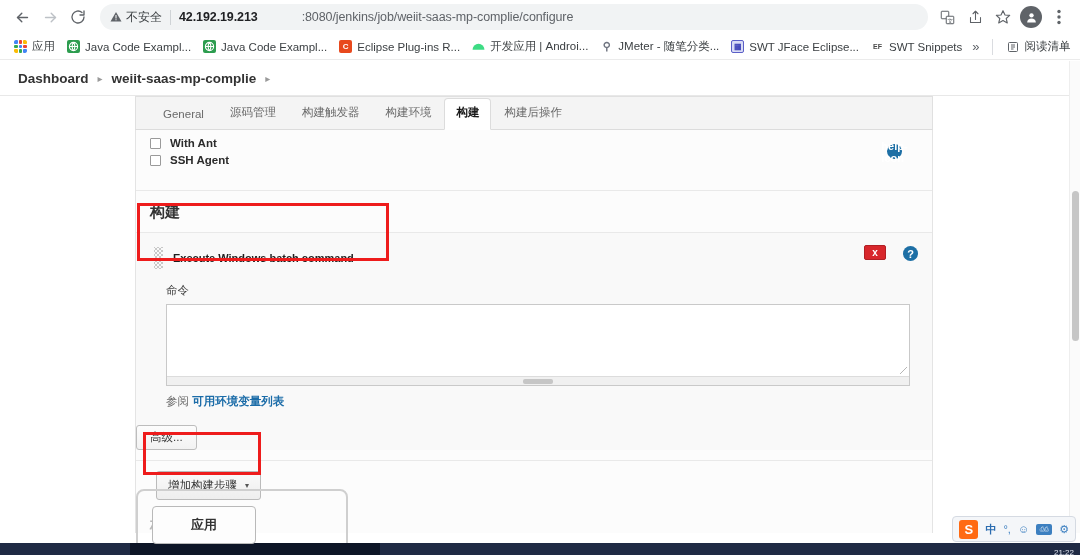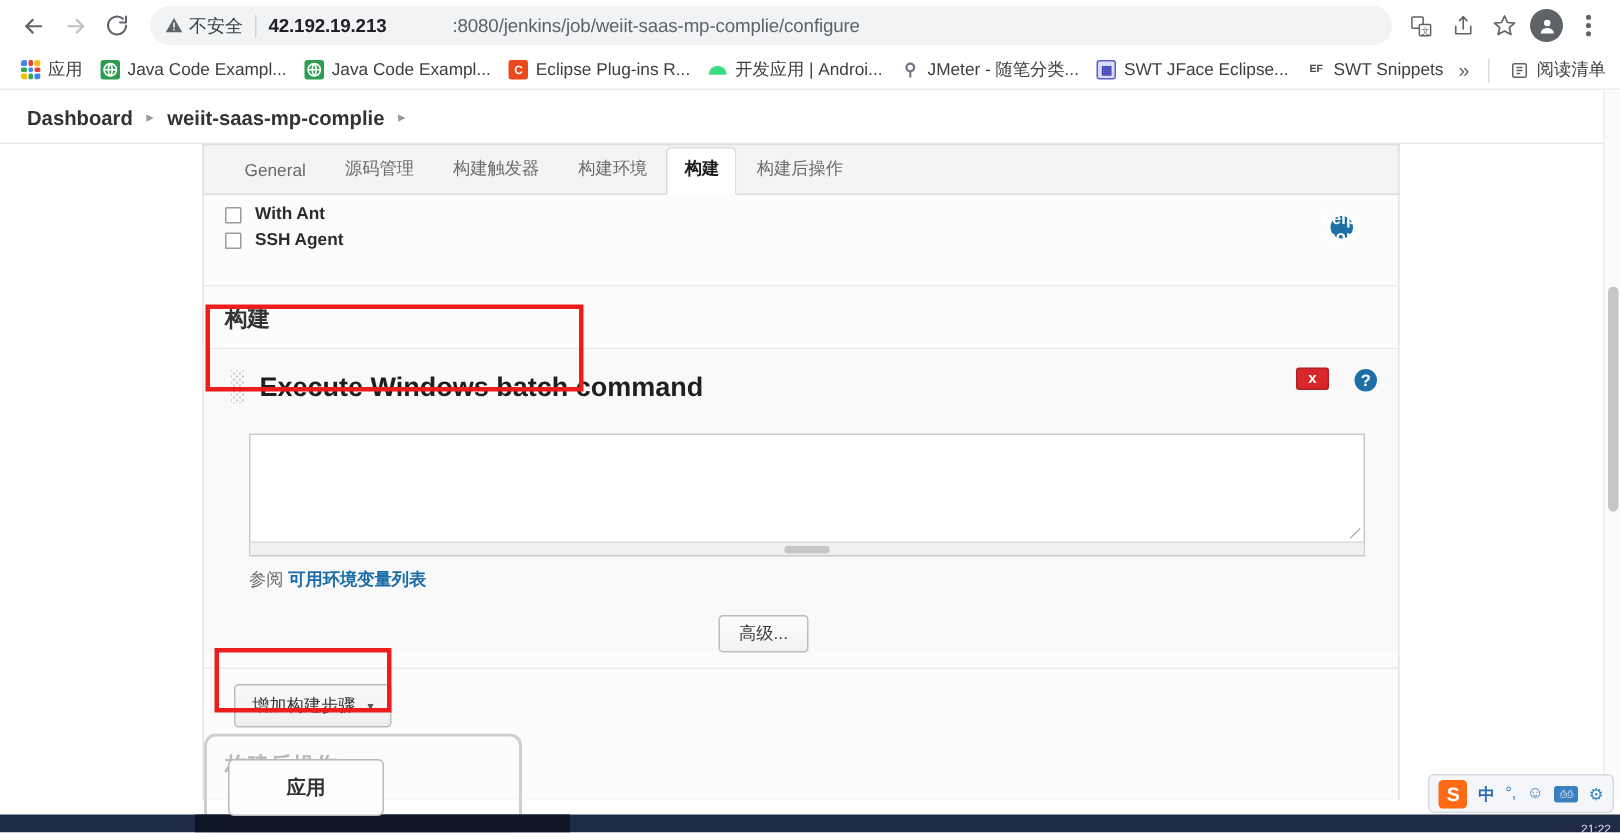--- a/index.html
+++ b/index.html
@@ -125,21 +125,21 @@
   .step-head {
     display:flex; align-items:center; padding:14px 0 14px 18px; position:relative;
   }
   .grip {
     width:9px; height:22px; flex:0 0 9px; margin-right:10px;
     background-image:
       radial-gradient(#c8c8c8 0.8px, transparent 0.9px),
       radial-gradient(#c8c8c8 0.8px, transparent 0.9px);
     background-size:4px 4px; background-position:0 0, 2px 2px;
   }
-  .step-title { font-size:18px; font-weight:bold; color:#1f1f1f; }
+  .step-title { font-size:11px; font-weight:bold; color:#1f1f1f; }
 
   .x-btn {
     position:absolute; right:46px; top:12px;
     background:#d8272c; color:#fff; font-size:10px; font-weight:bold;
     width:22px; height:15px; display:flex; align-items:center; justify-content:center;
     border-radius:2px; border:1px solid #b11f24;
   }
   .help-ico {
     width:15px;height:15px;border-radius:50%;background:#1d6fa5;color:#fff;
     font-size:11px;font-weight:bold;display:flex;align-items:center;justify-content:center;margin-left:30px;
@@ -162,21 +162,21 @@
     background:#c6c6c6; border-radius:2px;
   }
   .ta-resize {
     position:absolute; right:2px; bottom:11px; width:7px; height:7px;
     background-image:linear-gradient(135deg, transparent 45%, #b6b6b6 45%, #b6b6b6 55%, transparent 55%);
   }
 
   .env-line { padding:8px 0 0 30px; font-size:11.5px; color:#6b6b6b; }
   .env-line a { color:#1b6ca8; text-decoration:none; font-weight:bold; }
 
-  .adv-row { display:flex; justify-content:center; padding:16px 50px 0 0; }
+  .adv-row { display:flex; justify-content:flex-start; padding:16px 50px 0 0; }
   .btn-grey {
     font-size:11.5px; color:#3a3a3a; background:linear-gradient(#fdfdfd,#f2f2f2);
     border:1px solid #bdbdbd; border-radius:3px; padding:4px 13px;
   }
 
   .addstep-row { padding:10px 0 0 20px; }
   .btn-addstep {
     display:inline-flex; align-items:center; gap:8px;
     font-size:11.5px; color:#333; background:linear-gradient(#fafafa,#eeeeee);
     border:1px solid #bbbbbb; border-radius:3px; padding:6px 11px;
@@ -445,20 +445,21 @@
     <div class="hr-line"></div>
 
     <div class="step-block">
       <div class="step-head">
         <span class="grip"></span>
         <span class="step-title">Execute Windows batch command</span>
         <span class="x-btn">x</span>
         <span class="help-ico help-abs1">?</span>
       </div>
 
+      <div class="field-label">命令</div>
 
       <div class="ta-wrap">
         <div class="ta">
           <div class="ta-resize"></div>
           <div class="ta-sb">
             <div class="ta-sb-thumb"></div>
           </div>
         </div>
       </div>
 

